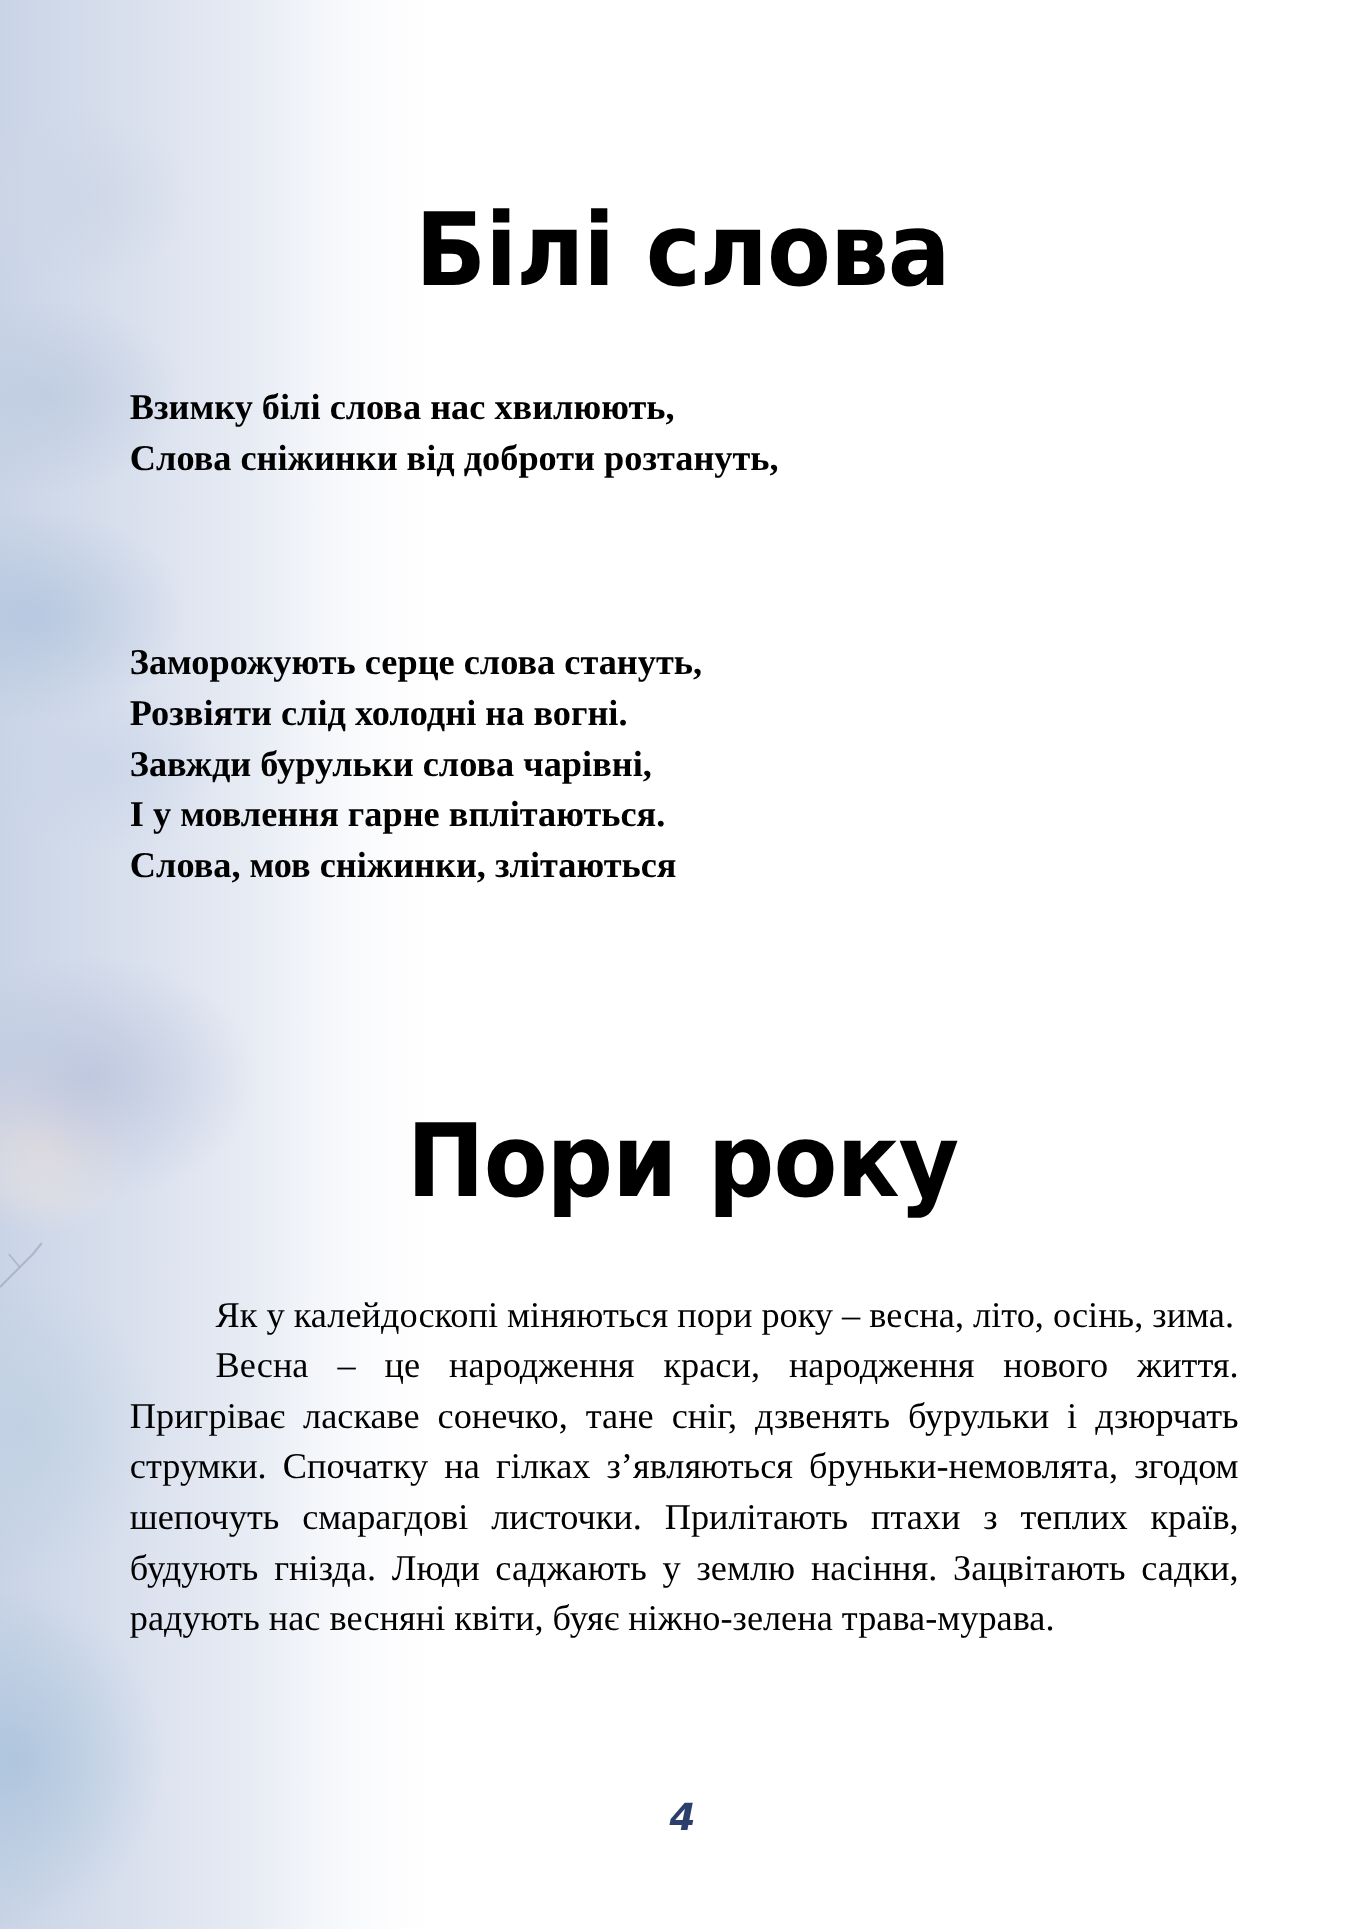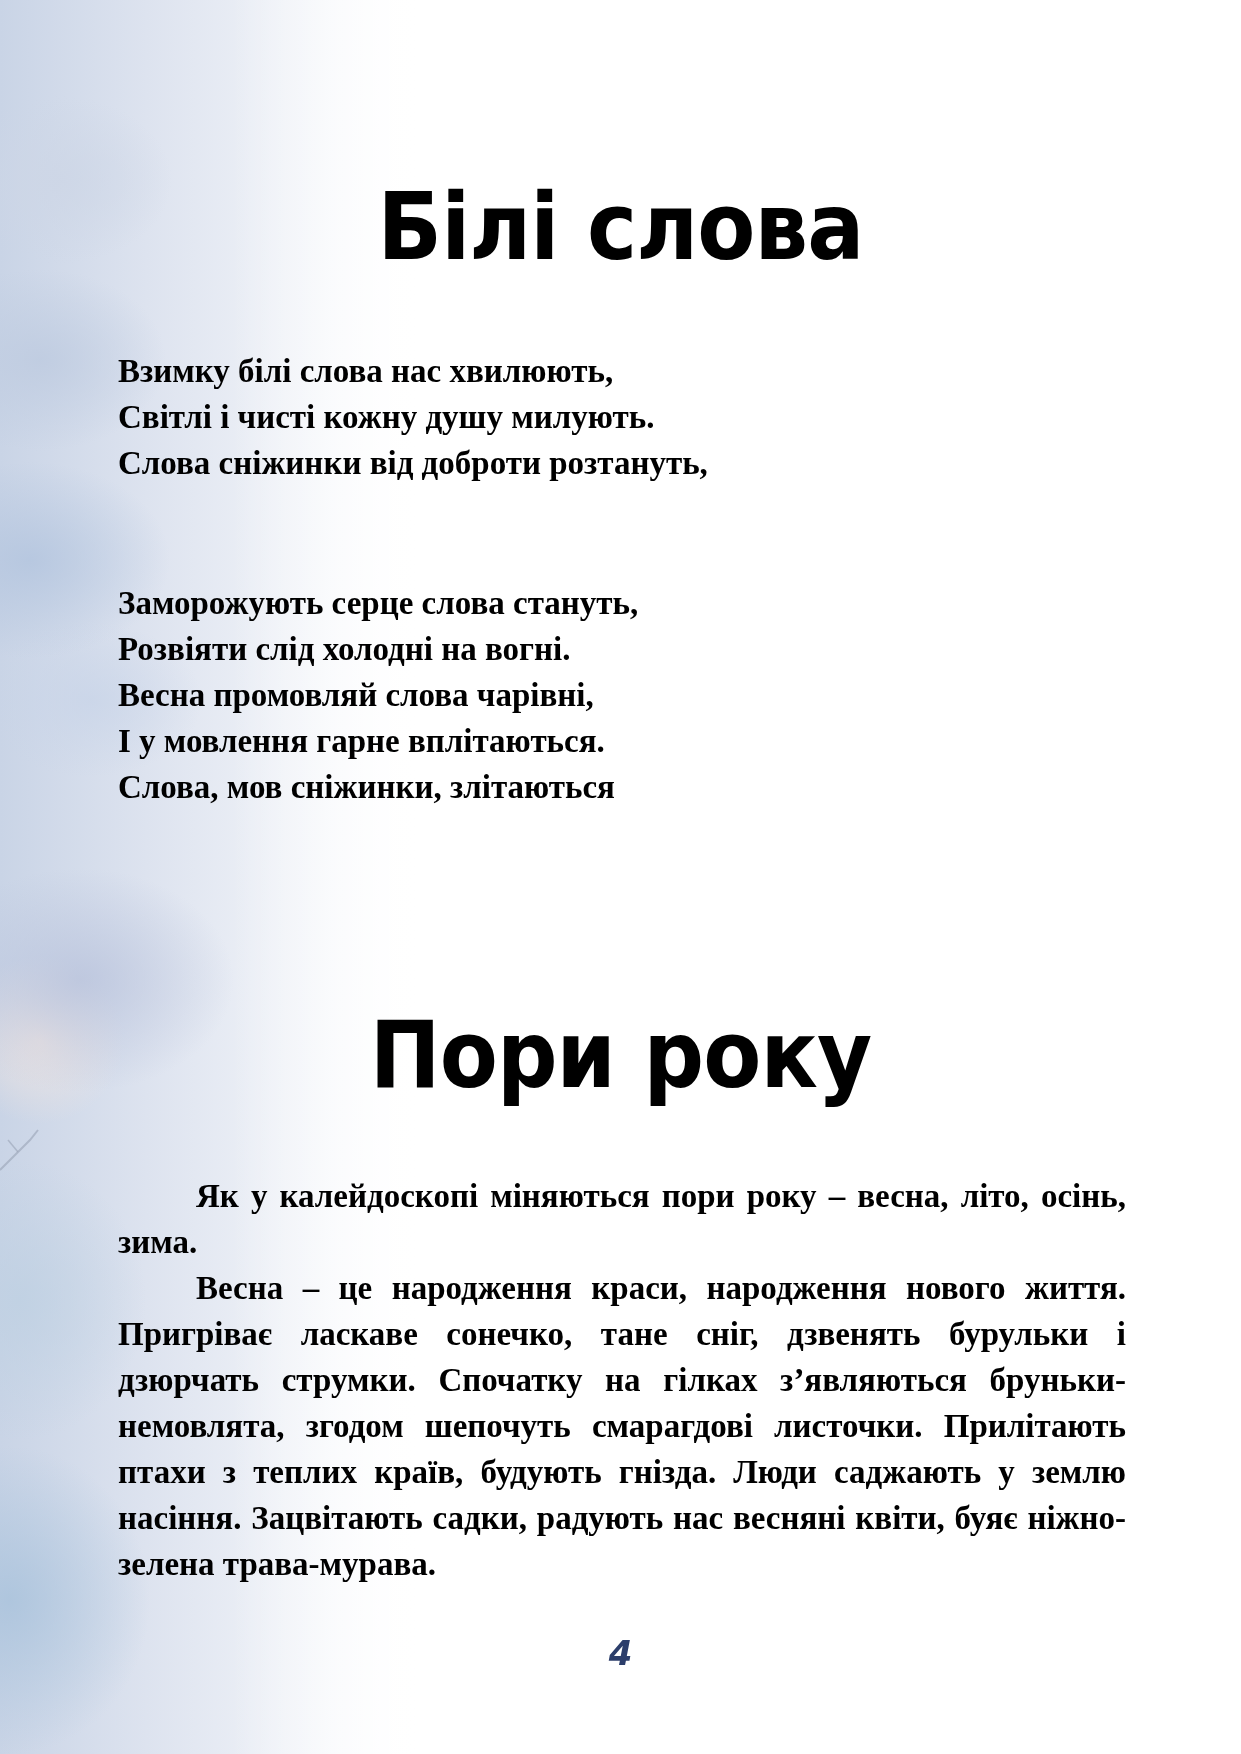--- a/index.html
+++ b/index.html
@@ -85,21 +85,20 @@
       width: 1008px;
       font-family: "Liberation Serif", serif;
       font-size: 33px;
       color: #000000;
       line-height: 46px;
       text-align: justify;
     }
     .prose p {
       text-indent: 78px;
       text-align: justify;
-      font-weight: bold;
     }
     .page-number {
       position: absolute;
       left: 0;
       width: 1241px;
       top: 1636px;
       text-align: center;
       font-family: "DejaVu Sans", sans-serif;
       font-weight: bold;
       font-style: italic;
@@ -118,28 +117,27 @@
     <path d="M0 70 L30 40 L38 30" stroke="#9aa3b5" stroke-width="2" fill="none" opacity="0.6"></path>
     <path d="M18 52 L8 40" stroke="#9aa3b5" stroke-width="1.5" fill="none" opacity="0.6"></path>
   </svg>
 
   <div class="content">
 
     <h1 class="title title-1">Білі слова</h1>
 
     <div class="poem stanza-1">
       <span class="poem-line">Взимку білі слова нас хвилюють,</span>
-      <span class="poem-line">Світлі і чисті кожну душу милують.</span>
       <span class="poem-line">Слова сніжинки від доброти розтануть,</span>
     </div>
 
     <div class="poem stanza-2">
       <span class="poem-line">Заморожують серце слова стануть,</span>
       <span class="poem-line">Розвіяти слід холодні на вогні.</span>
-      <span class="poem-line">Весна промовляй слова чарівні,</span>
+      <span class="poem-line">Завжди бурульки слова чарівні,</span>
       <span class="poem-line">І у мовлення гарне вплітаються.</span>
       <span class="poem-line">Слова, мов сніжинки, злітаються</span>
     </div>
 
     <h1 class="title title-2">Пори року</h1>
 
     <div class="prose">
       <p>Як у калейдоскопі міняються пори року – весна, літо, осінь, зима.</p>
       <p>Весна – це народження краси, народження нового життя. Пригріває ласкаве сонечко, тане сніг, дзвенять бурульки і дзюрчать струмки. Спочатку на гілках з’являються бруньки-немовлята, згодом шепочуть смарагдові листочки. Прилітають птахи з теплих країв, будують гнізда. Люди саджають у землю насіння. Зацвітають садки, радують нас весняні квіти, буяє ніжно-зелена трава-мурава.</p>
     </div>

